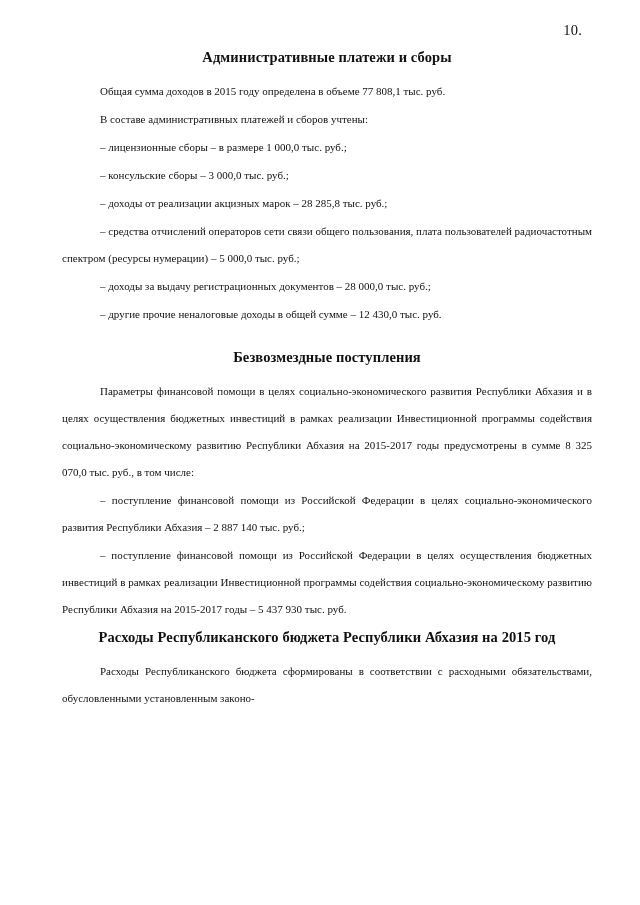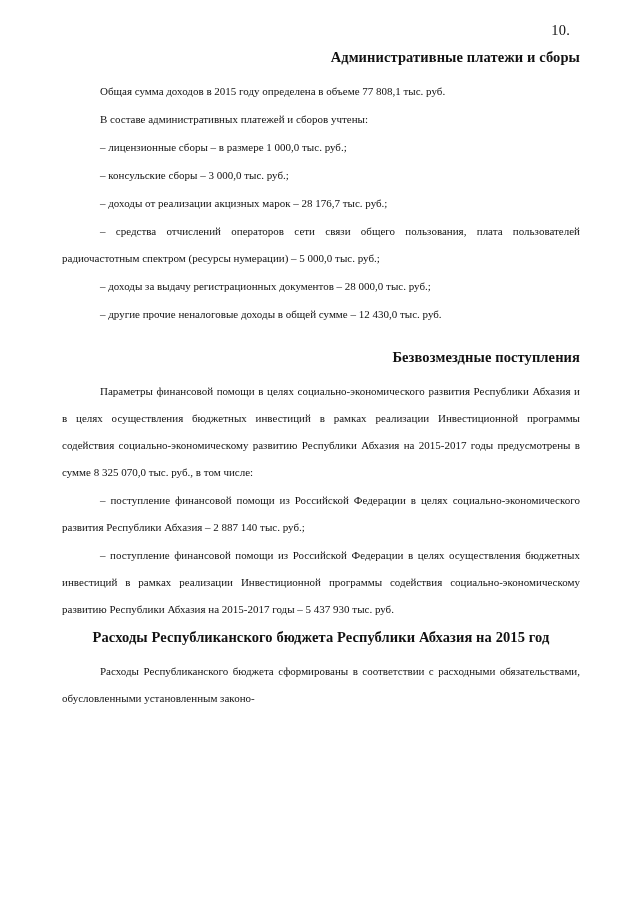--- a/index.html
+++ b/index.html
@@ -14,32 +14,32 @@
     font-family: "Liberation Serif", serif;
     color: #111111;
     overflow: hidden;
   }
   .page {
     position: absolute;
     top: 0; left: 0;
     width: 640px;
     height: 905px;
     box-sizing: border-box;
-    padding: 22px 60px 0 62px;
+    padding: 22px 48px 0 62px;
   }
   .page-number {
     text-align: right;
     font-size: 14.5px;
     line-height: 1.2;
     padding-right: 10px;
     margin-bottom: 10px;
     letter-spacing: .2px;
   }
   .heading {
-    text-align: right;
+    text-align: center;
     font-weight: bold;
     font-size: 14.5px;
     margin: 6px 0 12px 0;
     letter-spacing: .1px;
   }
   .heading.left-ind {
     text-align: center;
   }
   p.body-text {
     margin: 0 0 1px 0;
@@ -65,21 +65,21 @@
 <div class="page">
 
   <div class="page-number">10.</div>
 
   <div class="block">
     <div class="heading">Административные платежи и сборы</div>
     <p class="body-text">Общая сумма доходов в 2015 году определена в объеме 77 808,1 тыс. руб.</p>
     <p class="body-text">В составе административных платежей и сборов учтены:</p>
     <p class="body-text dash">– лицензионные сборы – в размере 1 000,0  тыс. руб.;</p>
     <p class="body-text dash">– консульские сборы – 3 000,0 тыс. руб.;</p>
-    <p class="body-text dash">– доходы от реализации акцизных марок – 28 176,7 тыс. руб.;</p>
+    <p class="body-text dash">– доходы от реализации акцизных марок – 28 285,8 тыс. руб.;</p>
     <p class="body-text dash">– средства отчислений операторов сети связи общего пользования, плата пользователей радиочастотным спектром (ресурсы нумерации) – 5 000,0 тыс. руб.;</p>
     <p class="body-text dash">– доходы за выдачу регистрационных документов – 28 000,0 тыс. руб.;</p>
     <p class="body-text dash">– другие прочие неналоговые доходы в общей сумме – 12 430,0 тыс. руб.</p>
   </div>
 
   <div class="block sp-top-1">
     <div class="heading">Безвозмездные поступления</div>
     <p class="body-text">Параметры финансовой помощи в целях социально-экономического развития Республики Абхазия и в целях осуществления бюджетных инвестиций в рамках реализации Инвестиционной программы содействия социально-экономическому развитию Республики Абхазия на 2015-2017 годы предусмотрены в сумме 8 325 070,0 тыс. руб., в том числе:</p>
     <p class="body-text dash">– поступление финансовой помощи из Российской Федерации в целях социально-экономического развития Республики Абхазия – 2 887 140 тыс. руб.;</p>
     <p class="body-text dash">– поступление финансовой помощи из Российской Федерации в целях осуществления бюджетных инвестиций в рамках реализации Инвестиционной программы содействия социально-экономическому развитию Республики Абхазия на 2015-2017 годы – 5 437 930 тыс. руб.</p>

